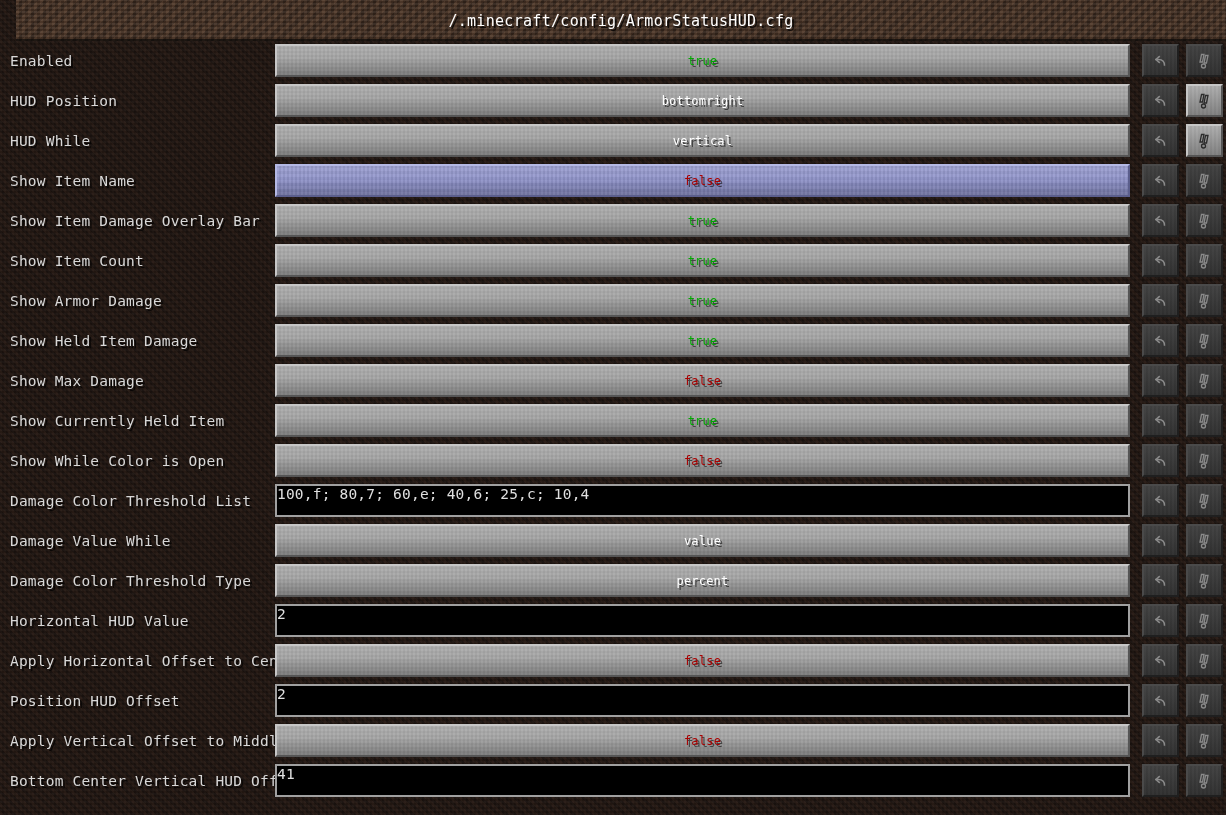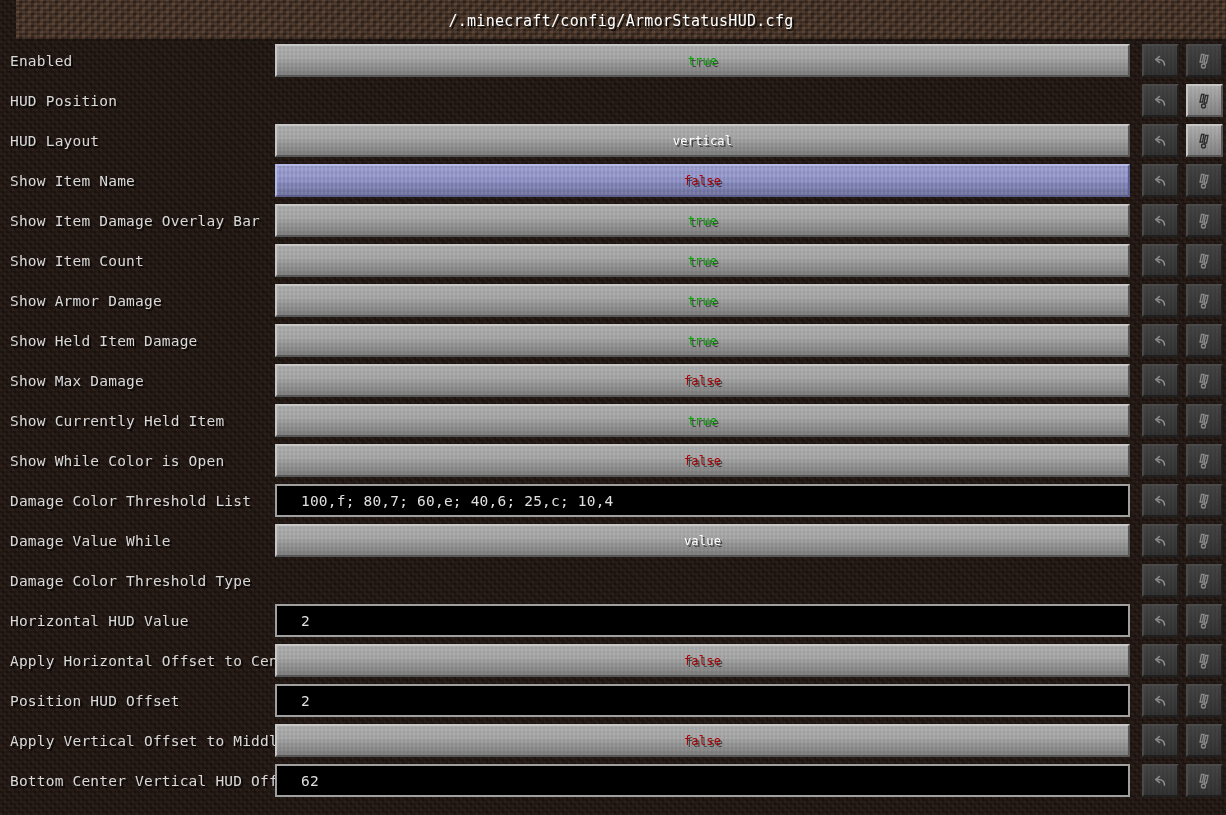--- a/index.html
+++ b/index.html
@@ -158,22 +158,21 @@
   .val-text  { color: #ffffff; }
 
   
   .mc-textfield {
     width: 100%;
     height: 100%;
     box-sizing: border-box;
     background: #000000;
     border: 2px solid #a0a0a0;
     display: flex;
-    align-items: center;
-    padding-left: 24px;
+    padding-left: 0;
   }
   .mc-textfield-text {
     color: #e0e0e0;
     font-size: 14.5px;
     letter-spacing: 0.2px;
     white-space: nowrap;
   }
 
   
   .side-btn {
@@ -261,40 +260,45 @@
             <svg class="ico-off" width="16" height="18" viewBox="0 0 16 18">
               <path d="M4.5 2.5 L7 2.5 L5.5 10 L3 10 Z" stroke-width="1.3" fill="none"></path>
               <path d="M8.5 3.5 L11 3.5 L9.5 11 L7 11 Z" stroke-width="1.3" fill="none"></path>
               <circle cx="6.5" cy="14" r="2" stroke-width="1.3" fill="none"></circle>
             </svg>
           </div>
         </div>
       </div>
       <div class="row">
         <div class="row-label">HUD Position</div>
+        <div class="control">
+          <div class="mc-button">
+            <span class="mc-button-text val-text">bottomright</span>
+          </div>
+        </div>
         <div class="side-btn undo">
           <div class="face off">
             <svg class="ico-off" width="16" height="16" viewBox="0 0 16 16">
               <path d="M11.5 12 C11.5 8 9 6.5 5.5 6.5 L3 6.5" stroke-width="1.6" fill="none" stroke-linecap="square"></path>
               <path d="M6.2 3.6 L3 6.5 L6.2 9.4" stroke-width="1.6" fill="none" stroke-linecap="square" stroke-linejoin="miter"></path>
             </svg>
           </div>
         </div>
         <div class="side-btn reset">
           <div class="face on">
             <svg class="ico-on" width="16" height="18" viewBox="0 0 16 18">
               <path d="M4.5 2.5 L7 2.5 L5.5 10 L3 10 Z" stroke-width="1.3" fill="none"></path>
               <path d="M8.5 3.5 L11 3.5 L9.5 11 L7 11 Z" stroke-width="1.3" fill="none"></path>
               <circle cx="6.5" cy="14" r="2" stroke-width="1.3" fill="none"></circle>
             </svg>
           </div>
         </div>
       </div>
       <div class="row">
-        <div class="row-label">HUD Layout</div>
+        <div class="row-label">HUD While</div>
         <div class="control">
           <div class="mc-button">
             <span class="mc-button-text val-text">vertical</span>
           </div>
         </div>
         <div class="side-btn undo">
           <div class="face off">
             <svg class="ico-off" width="16" height="16" viewBox="0 0 16 16">
               <path d="M11.5 12 C11.5 8 9 6.5 5.5 6.5 L3 6.5" stroke-width="1.6" fill="none" stroke-linecap="square"></path>
               <path d="M6.2 3.6 L3 6.5 L6.2 9.4" stroke-width="1.6" fill="none" stroke-linecap="square" stroke-linejoin="miter"></path>
@@ -556,20 +560,25 @@
             <svg class="ico-off" width="16" height="18" viewBox="0 0 16 18">
               <path d="M4.5 2.5 L7 2.5 L5.5 10 L3 10 Z" stroke-width="1.3" fill="none"></path>
               <path d="M8.5 3.5 L11 3.5 L9.5 11 L7 11 Z" stroke-width="1.3" fill="none"></path>
               <circle cx="6.5" cy="14" r="2" stroke-width="1.3" fill="none"></circle>
             </svg>
           </div>
         </div>
       </div>
       <div class="row">
         <div class="row-label">Damage Color Threshold Type</div>
+        <div class="control">
+          <div class="mc-button">
+            <span class="mc-button-text val-text">percent</span>
+          </div>
+        </div>
         <div class="side-btn undo">
           <div class="face off">
             <svg class="ico-off" width="16" height="16" viewBox="0 0 16 16">
               <path d="M11.5 12 C11.5 8 9 6.5 5.5 6.5 L3 6.5" stroke-width="1.6" fill="none" stroke-linecap="square"></path>
               <path d="M6.2 3.6 L3 6.5 L6.2 9.4" stroke-width="1.6" fill="none" stroke-linecap="square" stroke-linejoin="miter"></path>
             </svg>
           </div>
         </div>
         <div class="side-btn reset">
           <div class="face off">
@@ -678,21 +687,21 @@
               <path d="M8.5 3.5 L11 3.5 L9.5 11 L7 11 Z" stroke-width="1.3" fill="none"></path>
               <circle cx="6.5" cy="14" r="2" stroke-width="1.3" fill="none"></circle>
             </svg>
           </div>
         </div>
       </div>
       <div class="row">
         <div class="row-label">Bottom Center Vertical HUD Offset</div>
         <div class="control">
           <div class="mc-textfield">
-            <span class="mc-textfield-text">62</span>
+            <span class="mc-textfield-text">41</span>
           </div>
         </div>
         <div class="side-btn undo">
           <div class="face off">
             <svg class="ico-off" width="16" height="16" viewBox="0 0 16 16">
               <path d="M11.5 12 C11.5 8 9 6.5 5.5 6.5 L3 6.5" stroke-width="1.6" fill="none" stroke-linecap="square"></path>
               <path d="M6.2 3.6 L3 6.5 L6.2 9.4" stroke-width="1.6" fill="none" stroke-linecap="square" stroke-linejoin="miter"></path>
             </svg>
           </div>
         </div>

